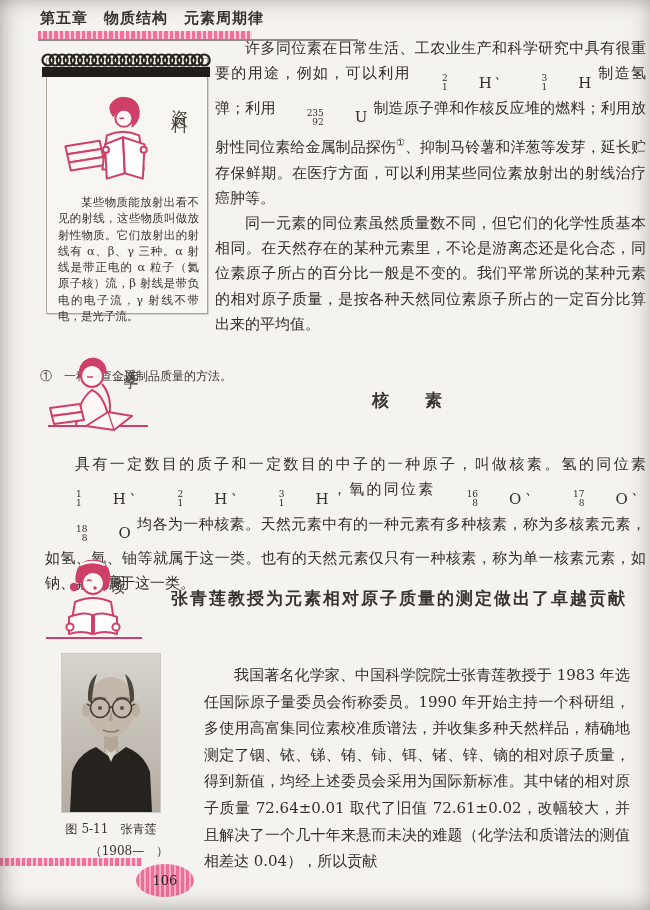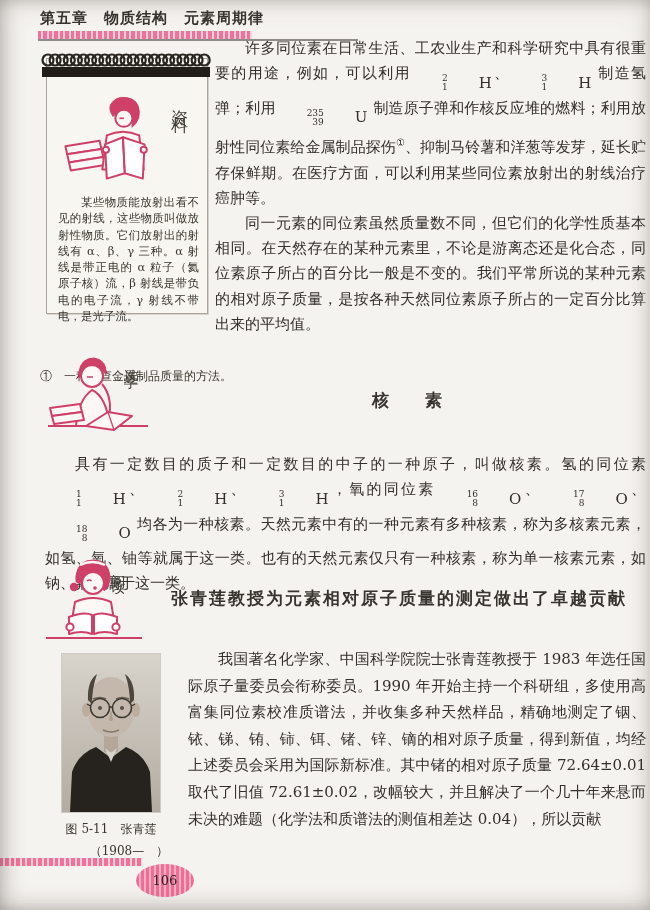--- a/index.html
+++ b/index.html
@@ -135,21 +135,21 @@
           <span class="sym">H</span>
         </span>、<span class="nuclide">
           <span class="nums">
             <span>3</span>
             <span>1</span>
           </span>
           <span class="sym">H</span>
         </span> 制造氢弹；利用<span class="nuclide">
           <span class="nums">
             <span>235</span>
-            <span>39</span>
+            <span>92</span>
           </span>
           <span class="sym">U</span>
         </span> 制造原子弹和作核反应堆的燃料；利用放射性同位素给金属制品探伤<sup class="note">①</sup>、抑制马铃薯和洋葱等发芽，延长贮存保鲜期。在医疗方面，可以利用某些同位素放射出的射线治疗癌肿等。</p>
     <p>同一元素的同位素虽然质量数不同，但它们的化学性质基本相同。在天然存在的某种元素里，不论是游离态还是化合态，同位素原子所占的百分比一般是不变的。我们平常所说的某种元素的相对原子质量，是按各种天然同位素原子所占的一定百分比算出来的平均值。</p>
   </div>
 
   <svg class="abs pink-art" style="left:46px;top:352px;width:104px;height:102px" viewBox="0 0 104 102">
     <path d="M2 74 L102 74" stroke="#cf4068" stroke-width="2"></path>
     <path d="M30 74 Q32 48 46 38 Q60 44 64 74 Z" fill="#fdf8f5" stroke="#cf4068" stroke-width="2"></path>
     <path d="M33 20 Q35 6 48 6 Q61 8 60 22 Q52 14 44 16 Q37 18 33 26 Z" fill="#cf4068" stroke="#cf4068"></path>
@@ -249,21 +249,21 @@
     <path d="M28.5 52 L25 50 M69.5 52 L73 50" stroke="#3c3831" stroke-width="1.4"></path>
     <circle cx="38" cy="54" r="2" fill="#54504a"></circle>
     <circle cx="60" cy="54" r="2" fill="#54504a"></circle>
     <path d="M49 56 L47 66 Q49 68 51 66 Z" fill="#ab9e8f"></path>
     <path d="M41 76 Q49 80 57 76" stroke="#83796b" stroke-width="1.6" fill="none"></path>
   </svg>
   <div class="abs caption1">图 5-11　张青莲</div>
   <div class="abs caption2">（1908—　）</div>
 
   <div class="abs reading-text blockpara">
-    <p style="text-indent:2em;text-align:justify;margin:0;">我国著名化学家、中国科学院院士张青莲教授于 1983 年选任国际原子量委员会衔称委员。1990 年开始主持一个科研组，多使用高富集同位素校准质谱法，并收集多种天然样品，精确地测定了铟、铱、锑、铕、铈、铒、锗、锌、镝的相对原子质量，得到新值，均经上述委员会采用为国际新标准。其中锗的相对原子质量 72.64±0.01 取代了旧值 72.61±0.02，改幅较大，并且解决了一个几十年来悬而未决的难题（化学法和质谱法的测值相差达 0.04），所以贡献</p>
+    <p style="text-indent:2em;text-align:justify;margin:16px;">我国著名化学家、中国科学院院士张青莲教授于 1983 年选任国际原子量委员会衔称委员。1990 年开始主持一个科研组，多使用高富集同位素校准质谱法，并收集多种天然样品，精确地测定了铟、铱、锑、铕、铈、铒、锗、锌、镝的相对原子质量，得到新值，均经上述委员会采用为国际新标准。其中锗的相对原子质量 72.64±0.01 取代了旧值 72.61±0.02，改幅较大，并且解决了一个几十年来悬而未决的难题（化学法和质谱法的测值相差达 0.04），所以贡献</p>
   </div>
 
   <div class="abs footer-stripes"></div>
   <div class="abs page-oval">
     <span>106</span>
   </div>
 
 </div>
 
 </body></html>

